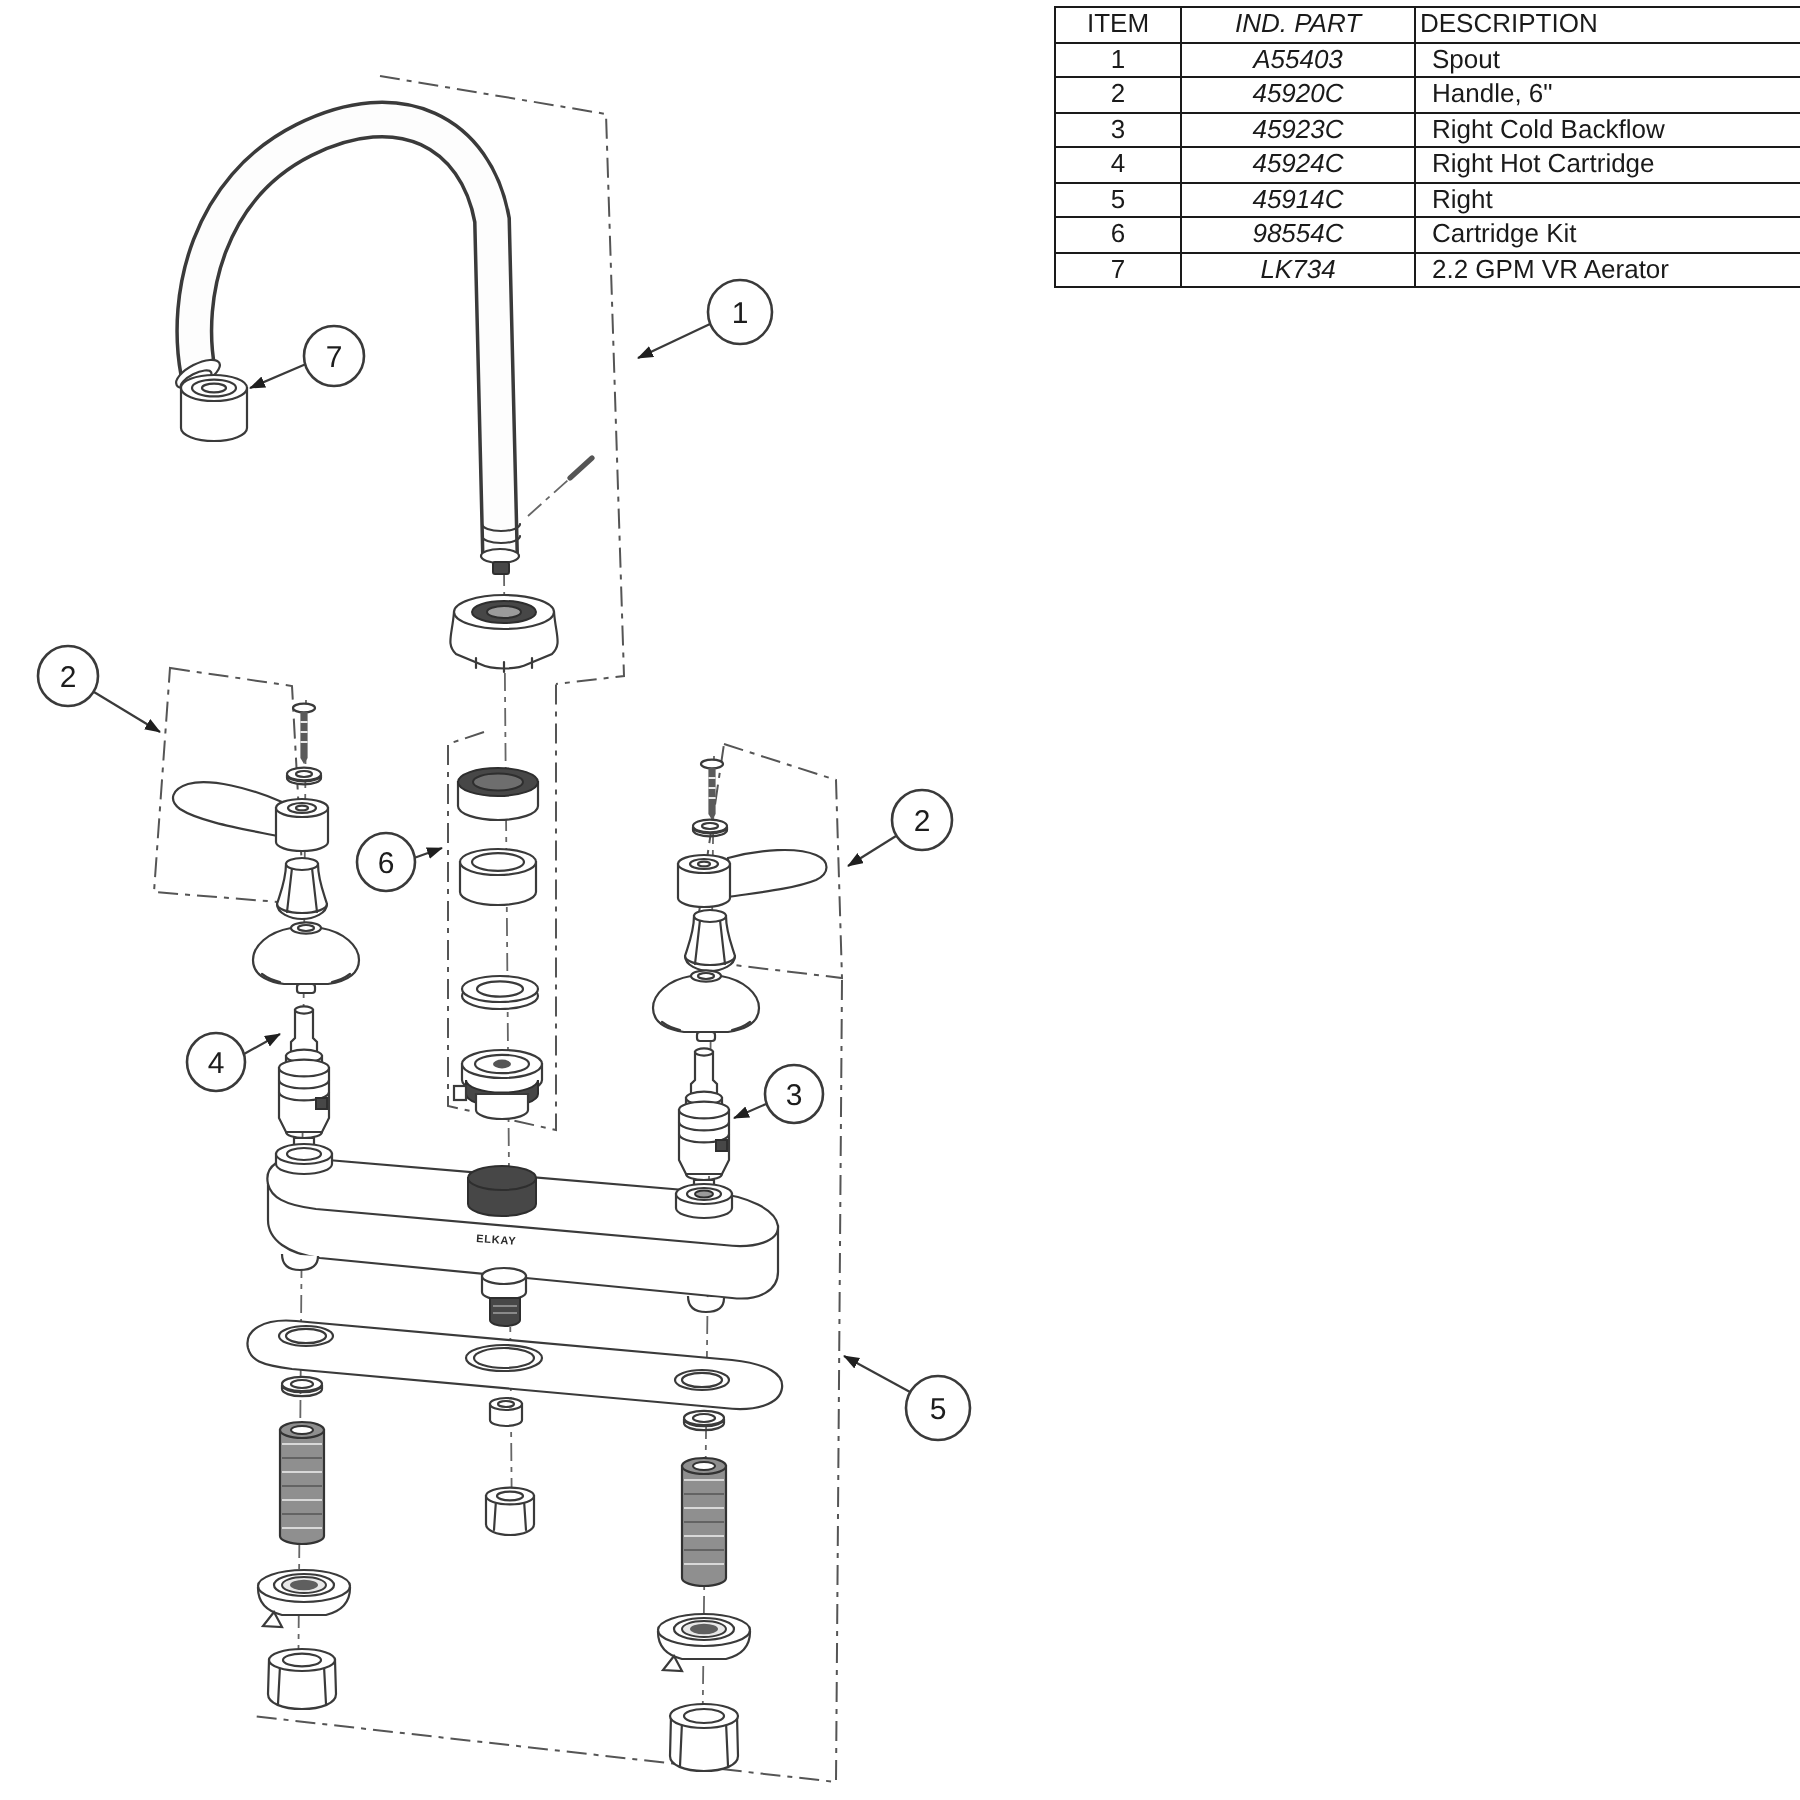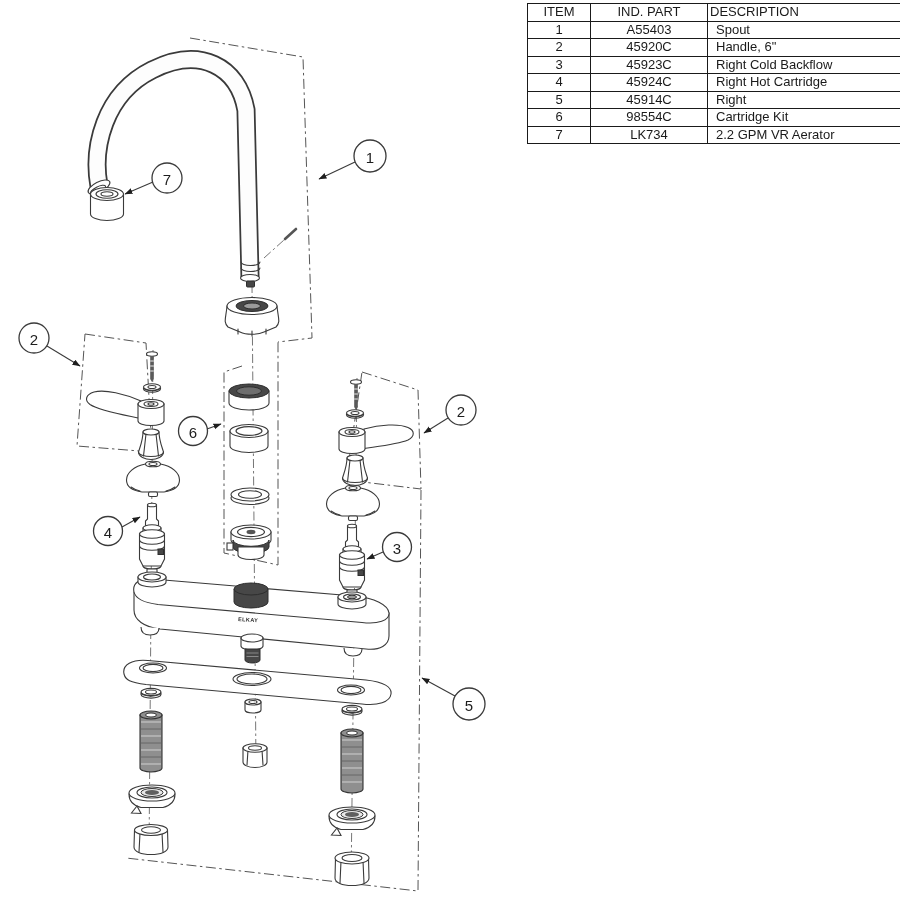--- a/index.html
+++ b/index.html
@@ -5,21 +5,21 @@
   html,body{margin:0;padding:0;background:#ffffff;}
   .stage{position:relative;width:900px;height:900px;background:#ffffff;overflow:hidden;
          font-family:"Liberation Sans", sans-serif;}
   
   .parts-table{position:absolute;left:527px;top:3px;width:376px;border-collapse:collapse;
                table-layout:fixed;background:#fff;}
   .parts-table th,.parts-table td{border:1.4px solid #1a1a1a;font-size:13px;color:#1a1a1a;
                height:16.5px;padding:0 2px;line-height:1.05;white-space:nowrap;overflow:hidden;}
   .parts-table th{font-weight:normal;text-align:center;}
   .col-item{width:58px;text-align:center;}
-  .col-part{width:112px;text-align:center;}
+  .col-part{width:112px;text-align:center;font-style:italic;}
   .col-desc{width:198px;text-align:left;padding-left:8px;}
   td.col-desc{padding-left:8px;}
   
   .ln{stroke:#3a3a3a;stroke-width:1.1;fill:none;stroke-linecap:round;}
   .fw{fill:#ffffff;stroke:#3a3a3a;stroke-width:1.1;}
   .fd{fill:#474747;stroke:#2e2e2e;stroke-width:1;}
   .fg{fill:#8f8f8f;stroke:#333;stroke-width:1.1;}
   .dash{stroke:#555;stroke-width:1;fill:none;stroke-dasharray:10 3.5 2.5 3.5;}
   .axis{stroke:#666;stroke-width:0.9;fill:none;stroke-dasharray:9 3 2.5 3;}
   .callout-circle{fill:#fff;stroke:#3a3a3a;stroke-width:1.3;}

